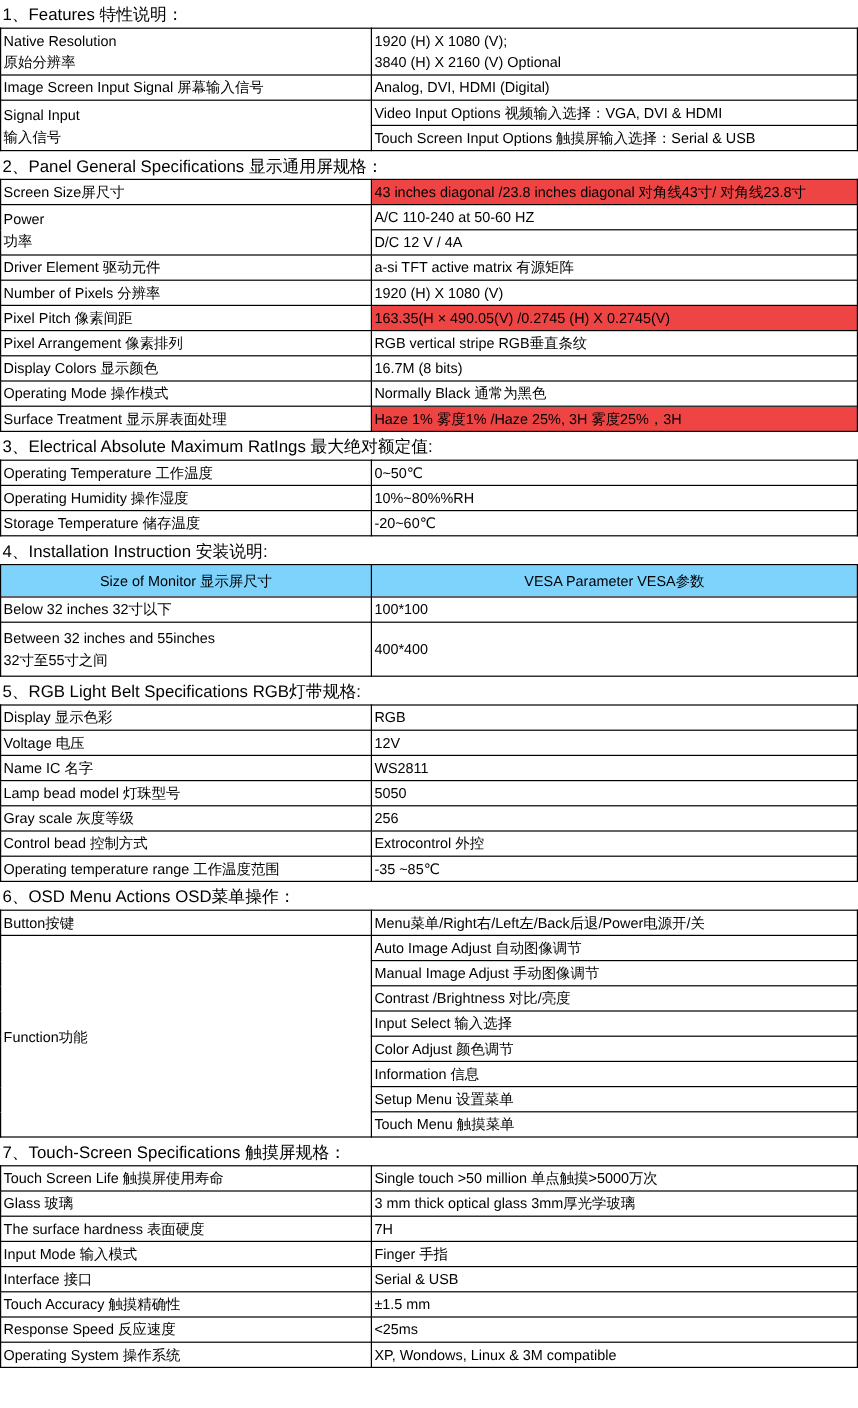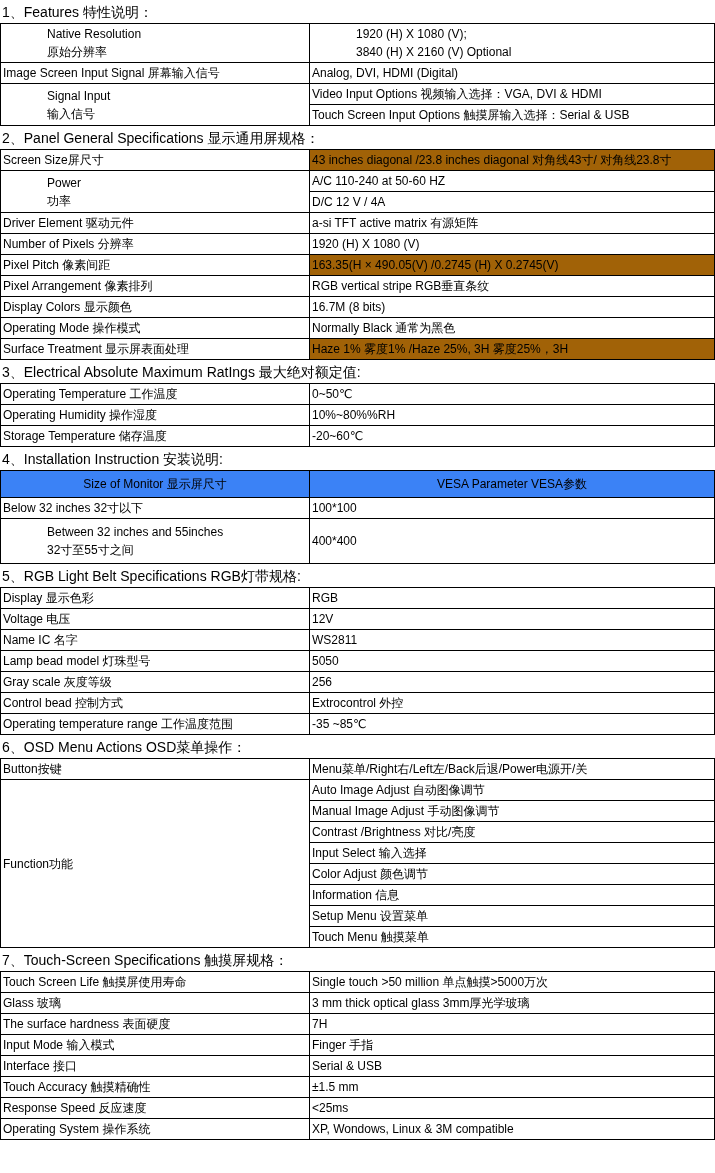--- a/index.html
+++ b/index.html
@@ -22,24 +22,24 @@
     .spec-table td {
       border: 1px solid #000;
       padding: 0 2px;
       height: 20px; line-height: 20px;
       vertical-align: middle;
       white-space: nowrap; overflow: hidden;
       font-size: 12px;
     }
     .spec-table col.c1 { width: 309px; }
     .spec-table col.c2 { width: 405px; }
-    .shaded { background: #a16207; }
-    .hdr td { background: #3b82f6; text-align: center; height: 26px; }
+    .shaded { background: #ef4444; }
+    .hdr td { background: #7dd3fc; text-align: center; height: 26px; }
     .two-line { line-height: 18px !important; padding-top: 1px !important; padding-bottom: 1px !important; }
-    .two-line span { display: block; margin-left: 44px; }
+    .two-line span { display: block; }
     .tall { height: 42px !important; }
     .tall36 { height: 36px !important; }
   </style>
 </head>
 <body>
 
 <div class="section-heading">1、Features 特性说明：</div>
 <table class="spec-table">
   <colgroup>
       <col class="c1">

